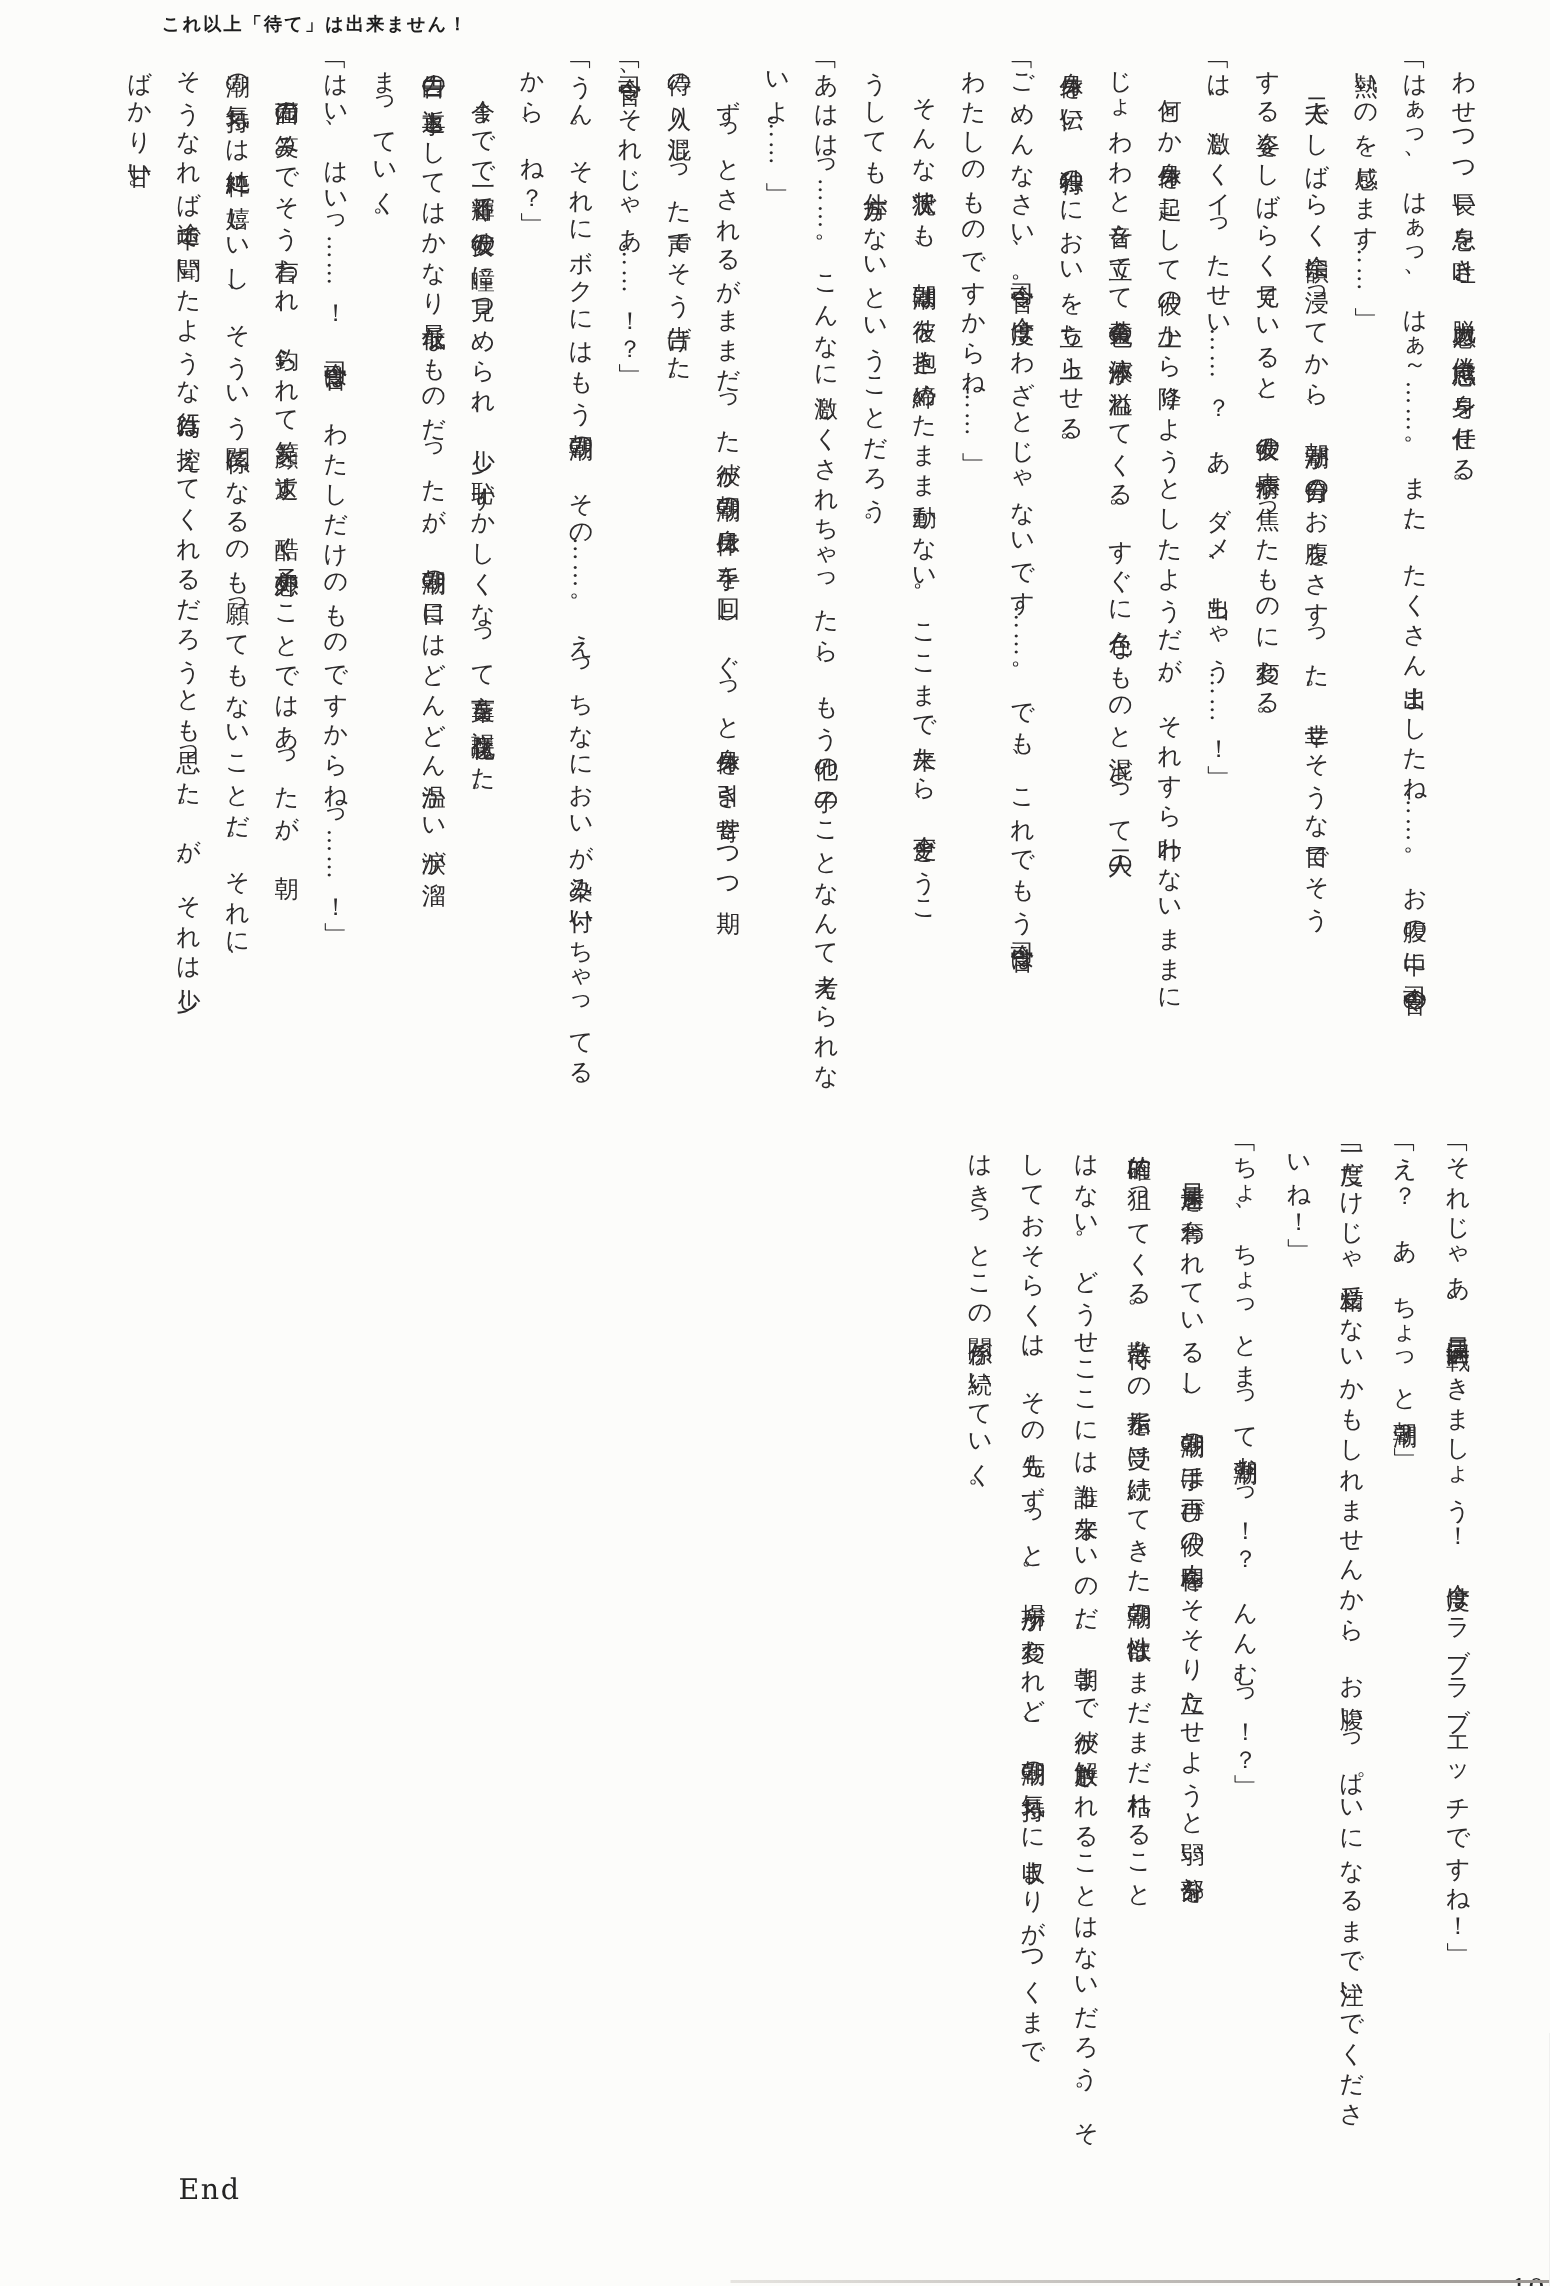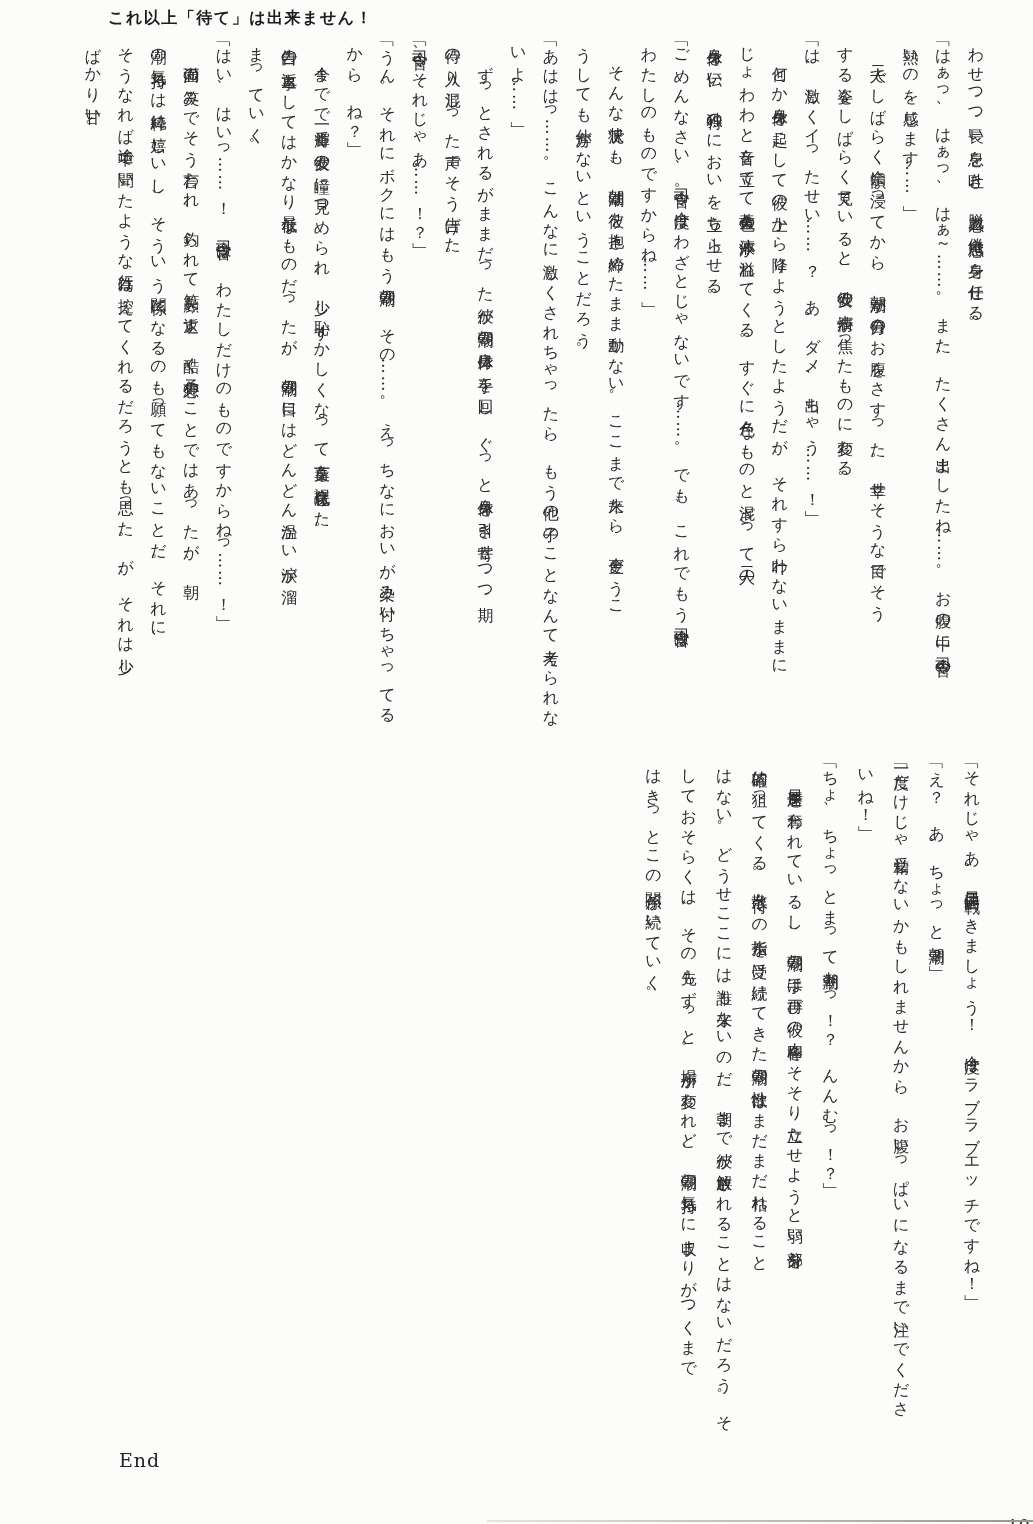--- a/index.html
+++ b/index.html
@@ -15,21 +15,21 @@
     overflow: hidden;
     font-family: "DejaVu Serif", "Liberation Serif", serif;
     color: #2d2b2c;
   }
   .header-title {
     position: absolute;
     left: 108px;
     top: 8px;
     font-family: "DejaVu Sans", "Liberation Sans", sans-serif;
     font-weight: 700;
-    font-size: 16px;
+    font-size: 12px;
     letter-spacing: 1.5px;
     color: #1d1d1d;
     white-space: nowrap;
   }
   .vblock {
     position: absolute;
     writing-mode: vertical-rl;
     text-orientation: mixed;
     font-size: 16px;
     letter-spacing: 1.8px;

